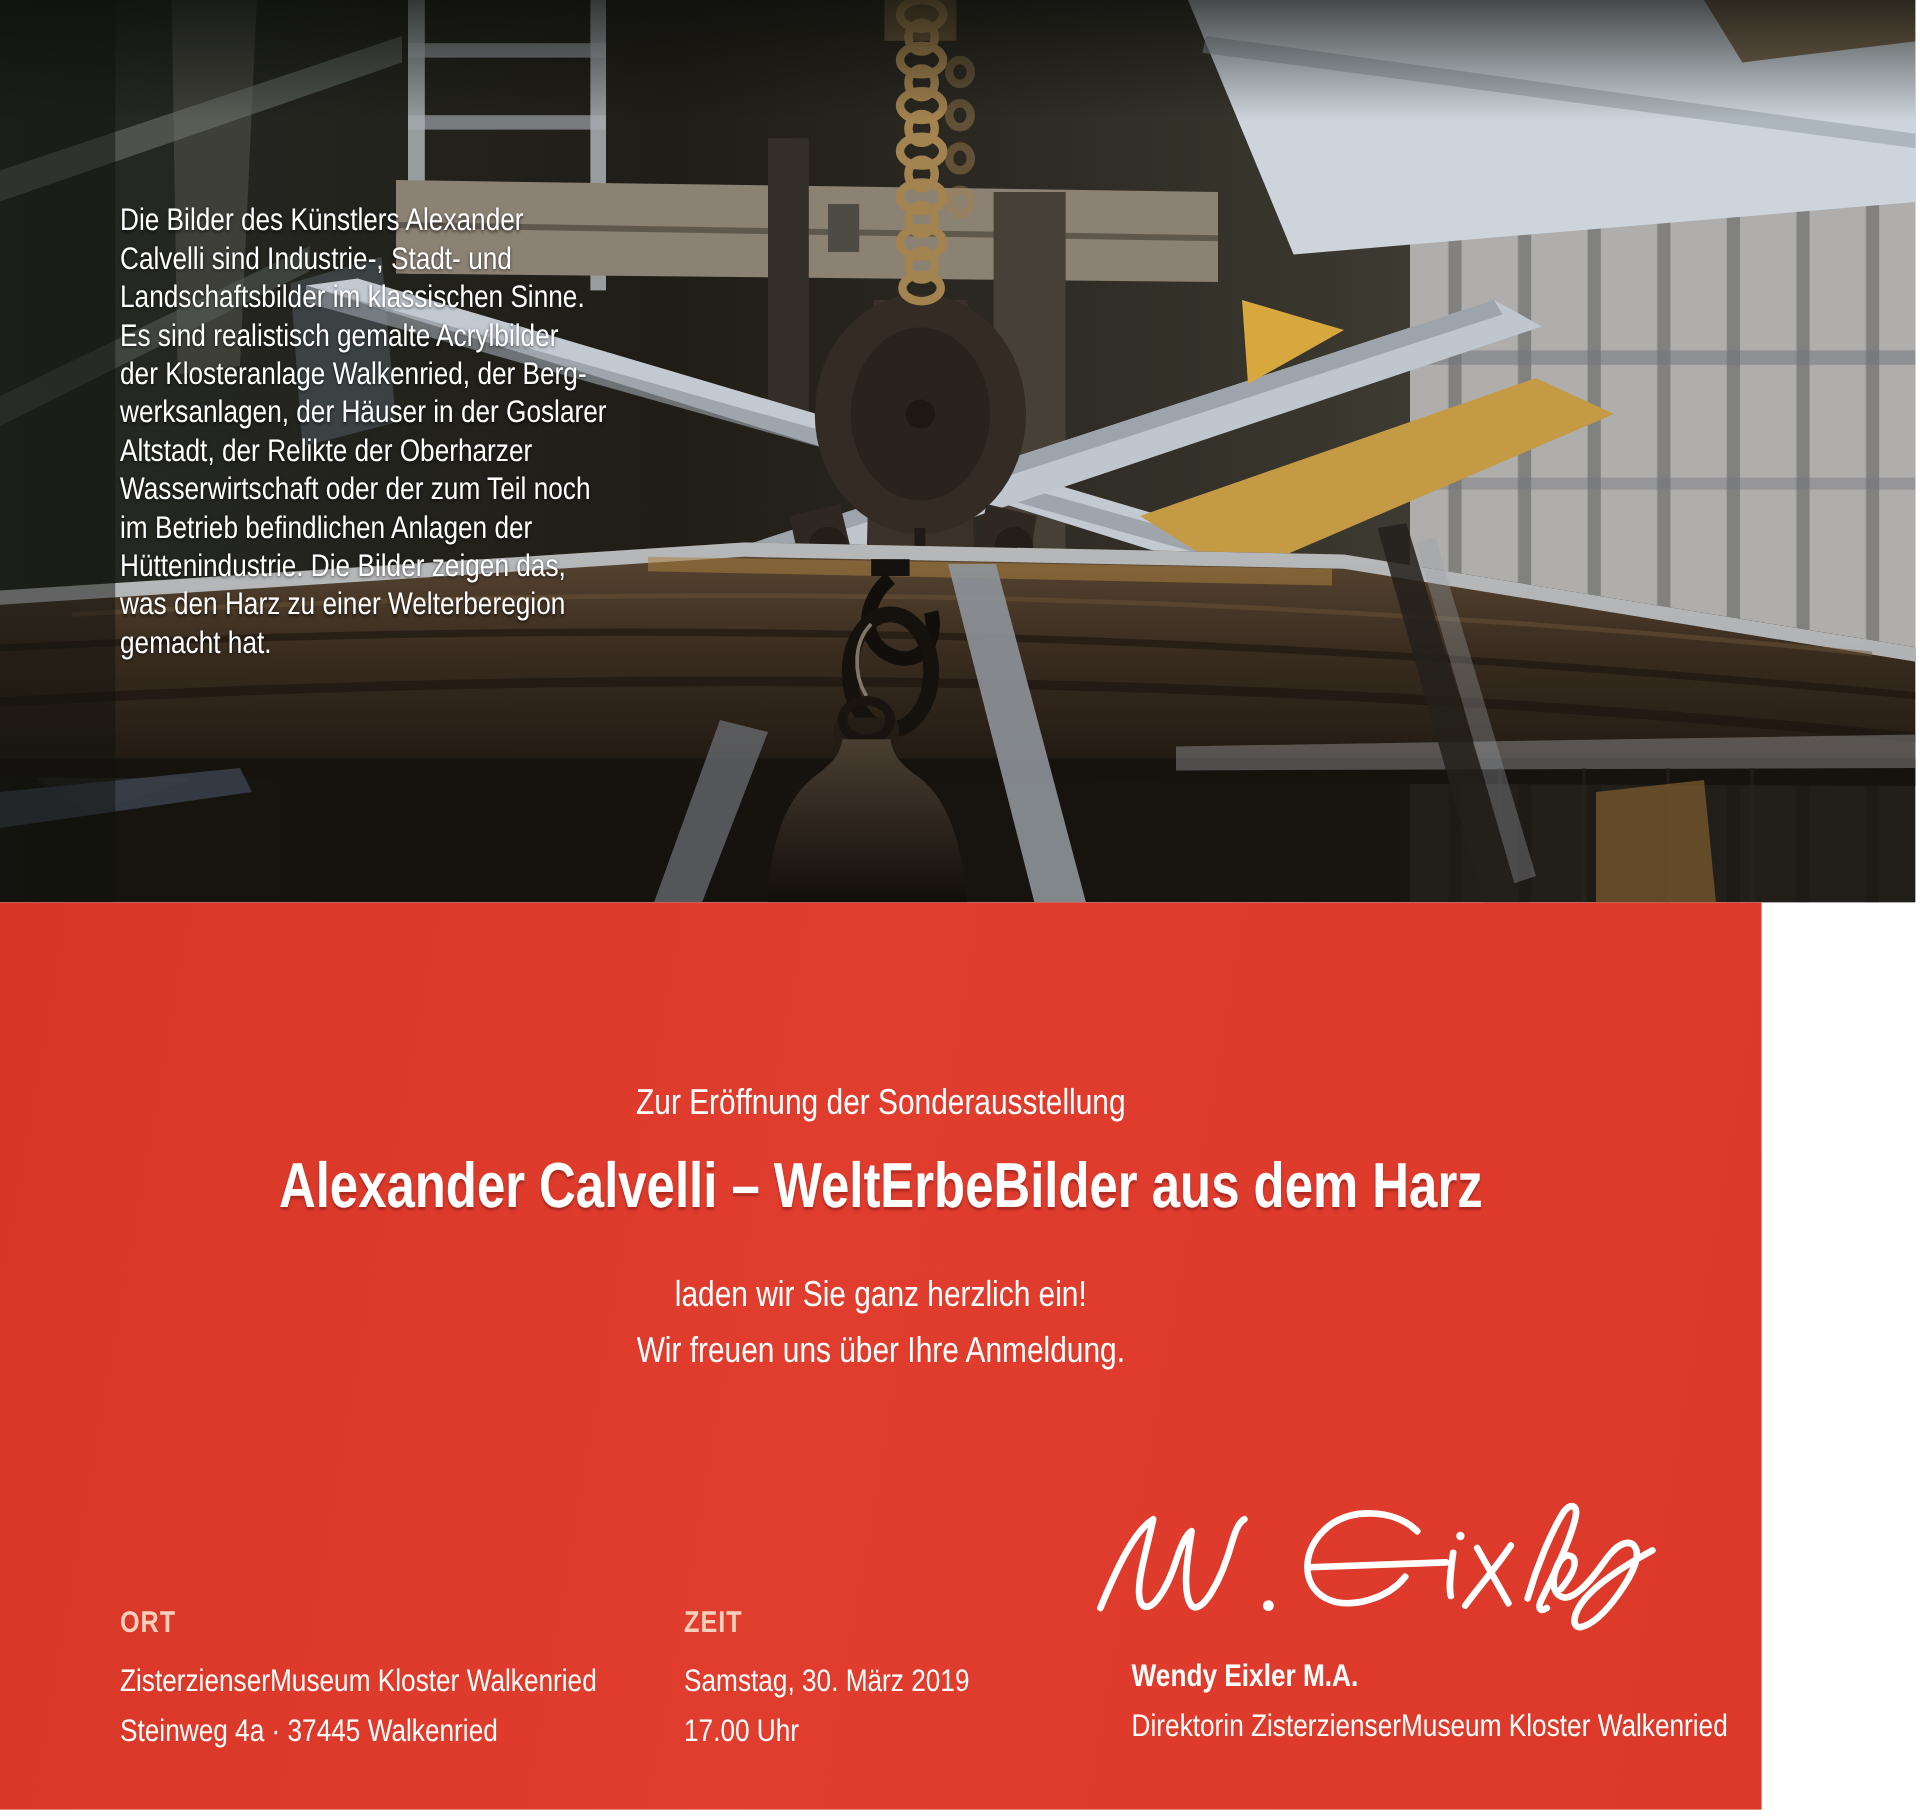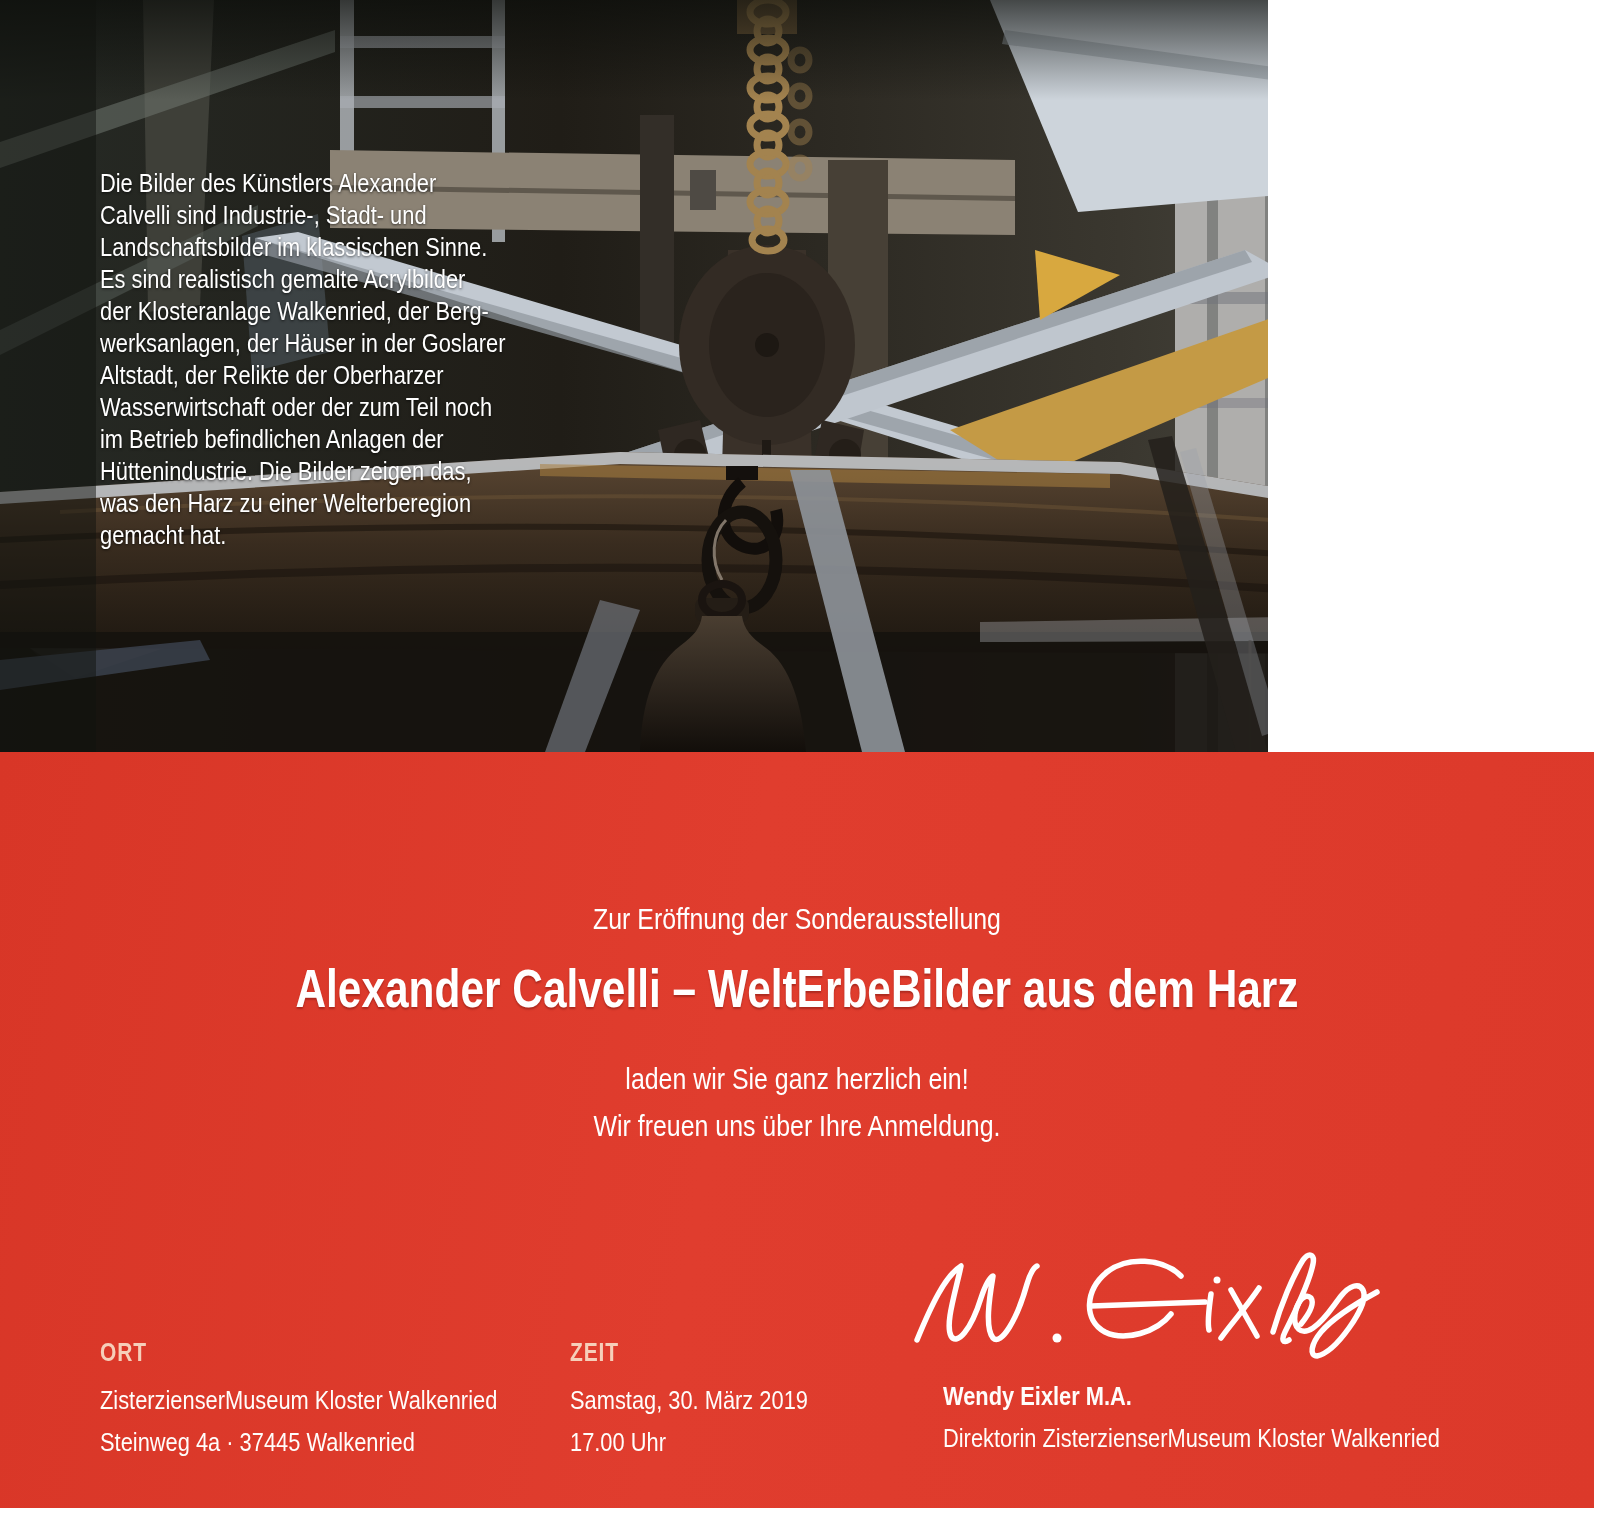--- a/index.html
+++ b/index.html
@@ -1,29 +1,29 @@
 <!DOCTYPE html>
 <html lang="de"><head>
 <meta charset="utf-8">
 <style>
   html,body{margin:0;padding:0;background:#ffffff;}
   body{font-family:"Liberation Sans", sans-serif;}
   .card{position:relative;width:1600px;height:1515px;background:#ffffff;overflow:hidden;}
 
   
-  .photo{position:absolute;left:0;top:0;width:1268px;height:752px;overflow:hidden;}
+  .photo{position:absolute;left:0;top:0;width:1596px;height:752px;overflow:hidden;}
   .photo svg{position:absolute;left:0;top:0;}
   .caption{position:absolute;left:100px;top:167px;width:520px;color:#ffffff;
            font-size:26px;line-height:32px;font-weight:500;
            transform:scaleX(.84);transform-origin:0 0;
            text-shadow:0 1px 3px rgba(0,0,0,.65);}
   .caption div{white-space:nowrap;}
 
   
-  .red-panel{position:absolute;left:0;top:752px;width:1594px;height:756px;
+  .red-panel{position:absolute;left:0;top:752px;width:1468px;height:756px;
              background:linear-gradient(100deg,#d83627 0%,#e03d2e 45%,#dc392a 100%);}
   .center-text{position:absolute;left:0;right:0;text-align:center;color:#ffffff;}
   .cond-c{transform:scaleX(.83);transform-origin:50% 0;}
   .kicker{top:150px;font-size:30px;line-height:34px;}
   .title{top:208px;font-size:53px;line-height:58px;font-weight:700;margin:0;
          transform:scaleX(.80);transform-origin:50% 0;
          text-shadow:0 2px 2px rgba(80,10,5,.35);}
   .invite1{top:310px;font-size:30px;line-height:34px;}
   .invite2{top:357px;font-size:30px;line-height:34px;}
 

